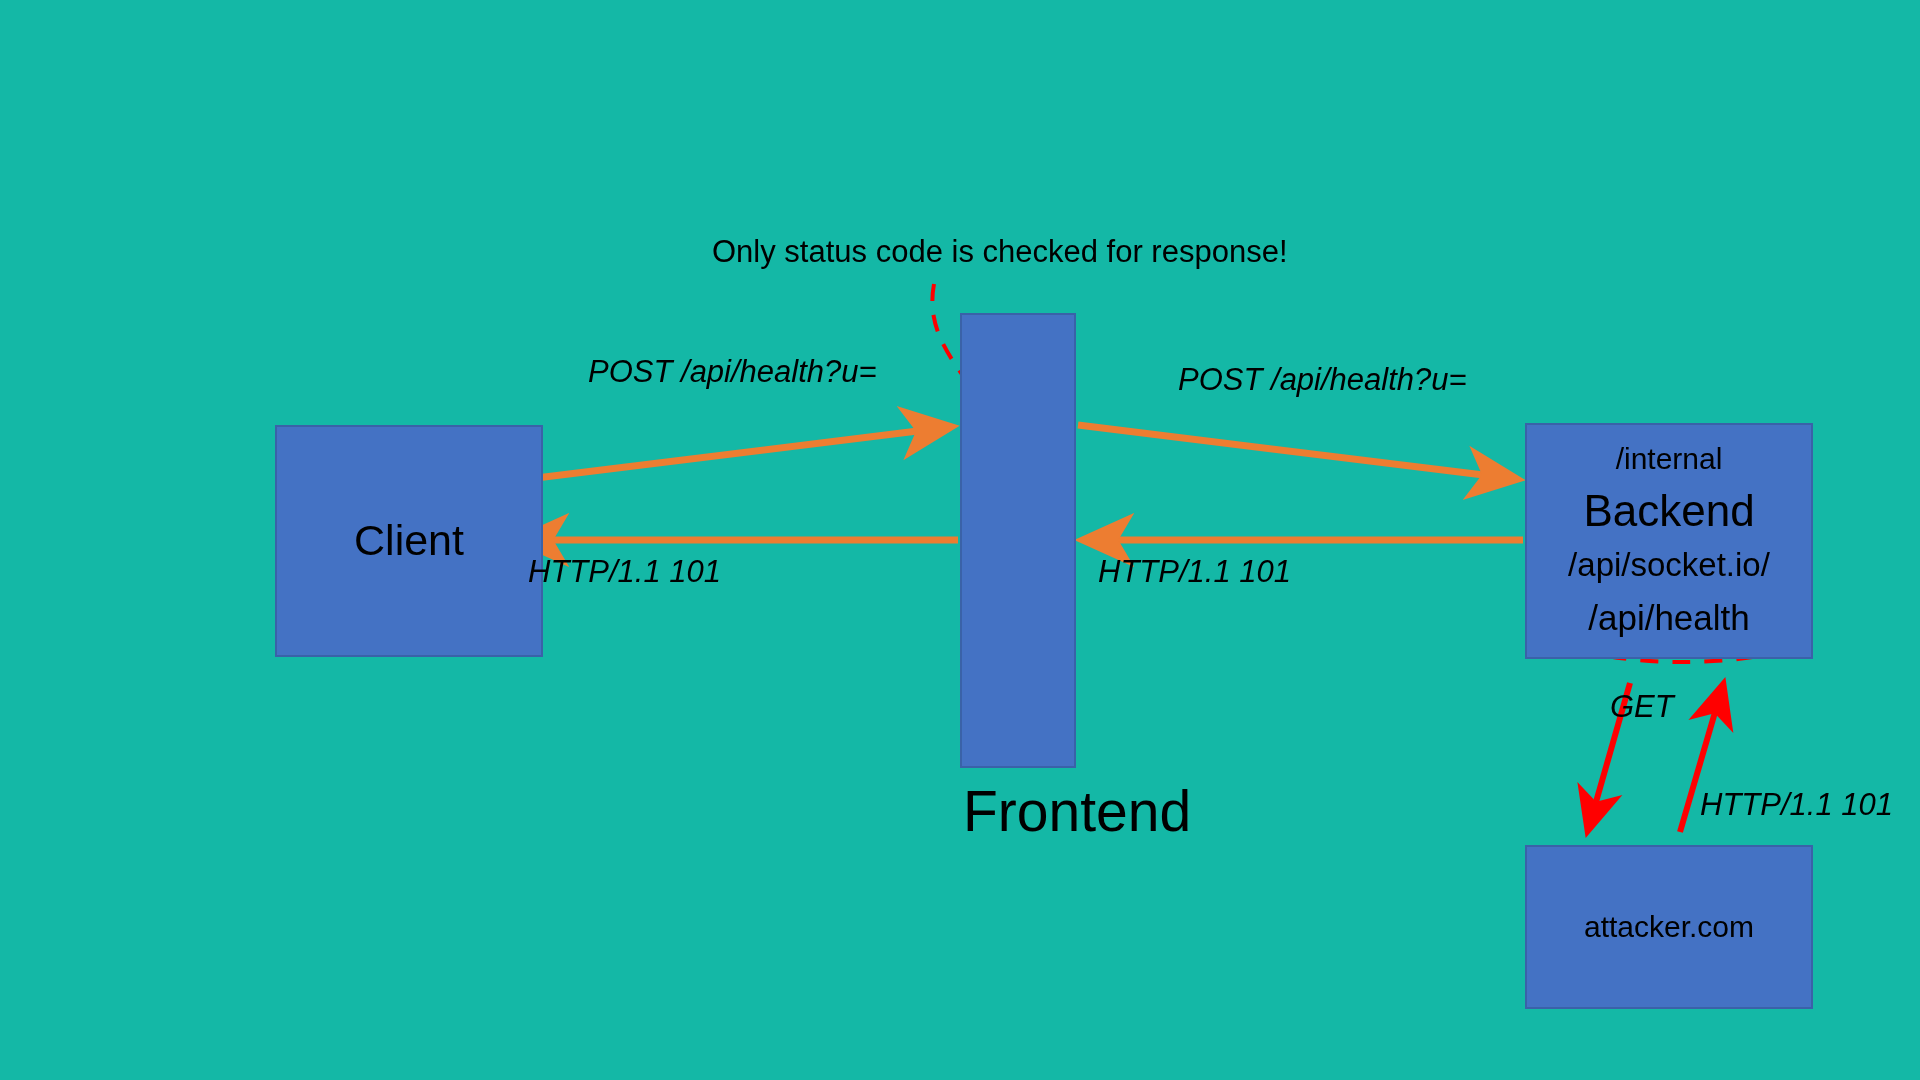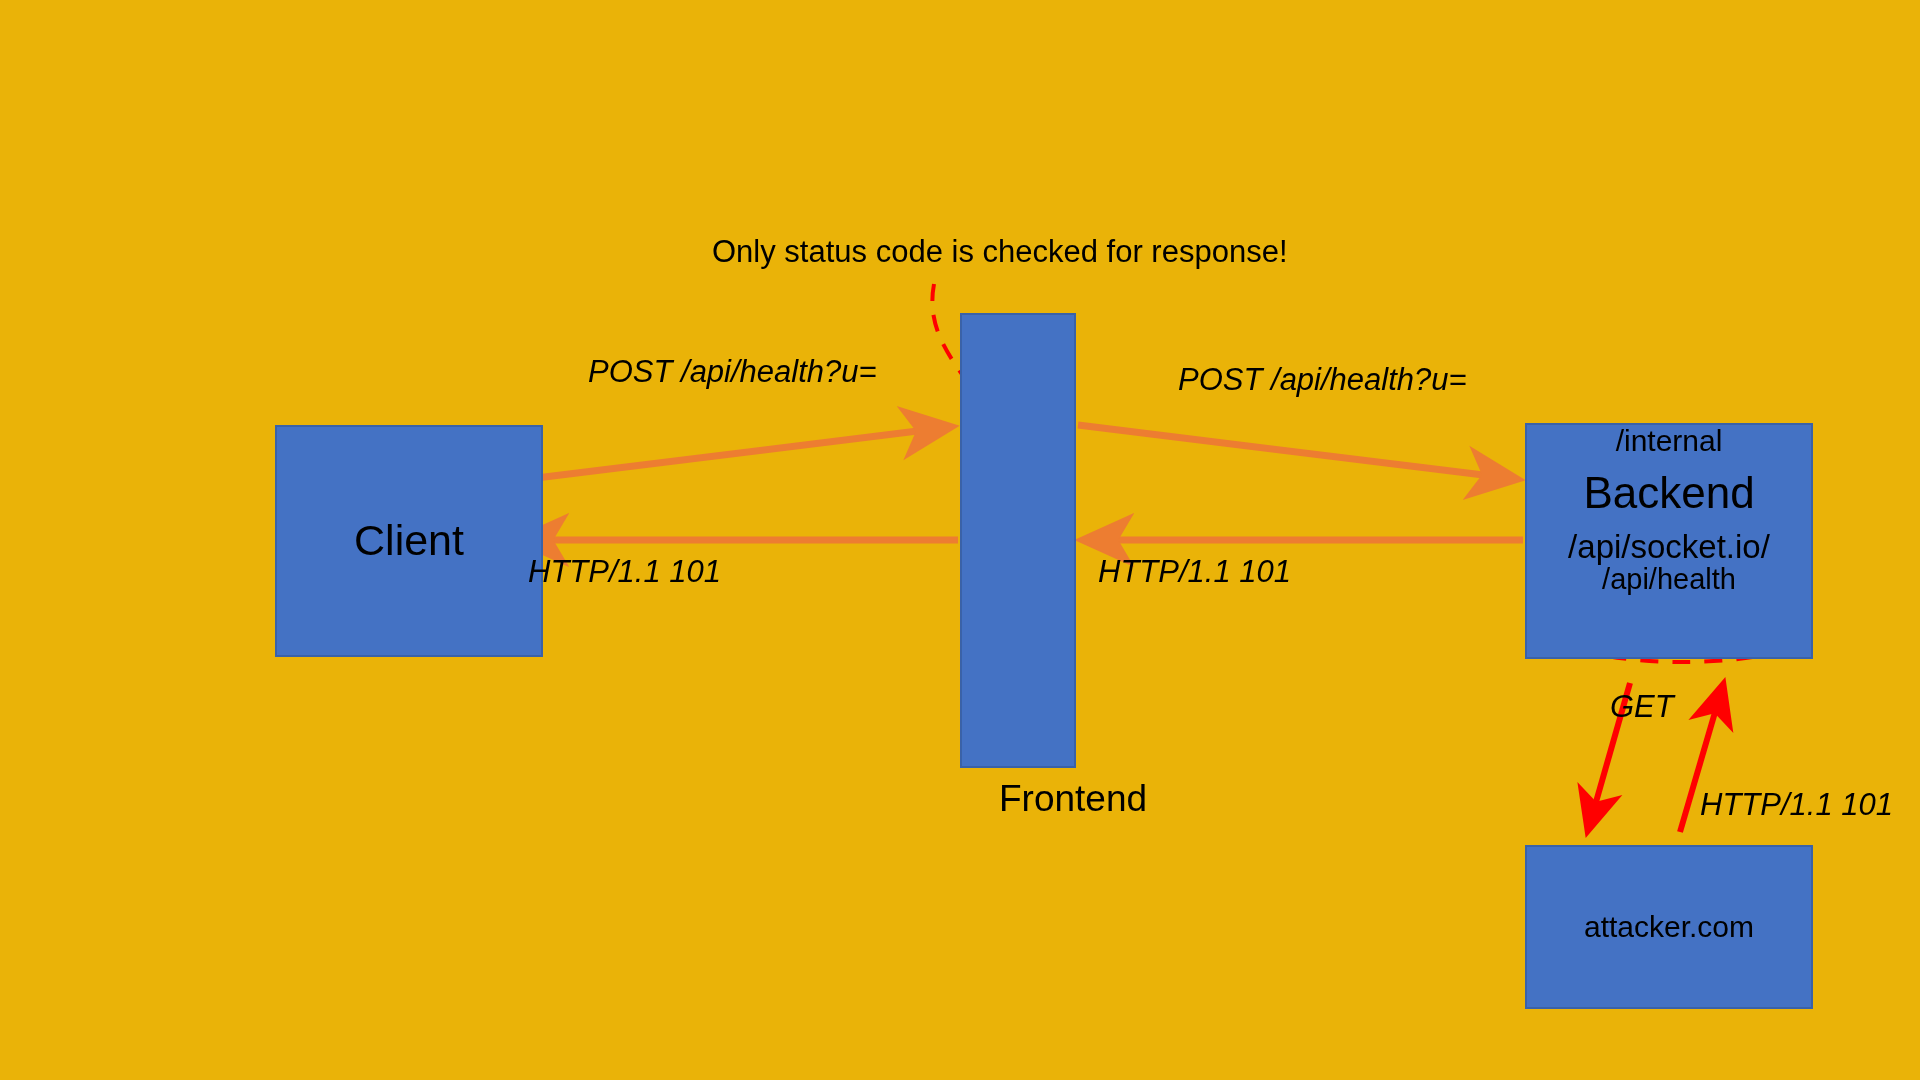--- a/index.html
+++ b/index.html
@@ -7,21 +7,21 @@
     padding: 0;
     background: #ffffff;
   }
   body {
     font-family: "Liberation Sans", sans-serif;
   }
   #canvas {
     position: relative;
     width: 1920px;
     height: 1080px;
-    background: #eab308;
+    background: #14b8a6;
     overflow: hidden;
   }
   #wires {
     position: absolute;
     left: 0;
     top: 0;
     width: 1920px;
     height: 1080px;
     pointer-events: none;
   }
@@ -56,39 +56,39 @@
     line-height: 1.28;
   }
 
   
   #client-node   { left: 275px; top: 425px;  width: 268px; height: 232px; }
   #client-node .node-label { font-size: 43px; }
 
   #frontend-node { left: 960px; top: 313px;  width: 116px; height: 455px; }
 
   #backend-node  { left: 1525px; top: 423px; width: 288px; height: 236px;
-                   justify-content: flex-start; }
+                   justify-content: flex-start; padding-top: 18px; }
   #backend-node .bk-internal { font-size: 30px; }
   #backend-node .bk-title    { font-size: 44px; margin-top: 13px; }
   #backend-node .bk-socket   { font-size: 33px; margin-top: 14px; }
-  #backend-node .bk-health   { font-size: 29px; margin-top: 0; }
+  #backend-node .bk-health   { font-size: 35px; margin-top: 18px; }
 
   #attacker-node { left: 1525px; top: 845px;  width: 288px; height: 164px; }
   #attacker-node .node-label { font-size: 30px; }
 
   #note-status   { left: 712px;  top: 232px;  font-size: 31px; }
 
   #lbl-post-left   { left: 588px;  top: 355px;  font-size: 31px; }
   #lbl-post-right  { left: 1178px; top: 363px;  font-size: 31px; }
   #lbl-101-left    { left: 528px;  top: 555px;  font-size: 31px; }
   #lbl-101-right   { left: 1098px; top: 555px;  font-size: 31px; }
   #lbl-get         { left: 1610px; top: 690px;  font-size: 31px; }
   #lbl-101-attack  { left: 1700px; top: 788px;  font-size: 31px; }
 
-  #cap-frontend  { left: 963px;  top: 775px;  font-size: 37px; margin-left: 36px; }
+  #cap-frontend  { left: 963px;  top: 775px;  font-size: 57px; }
 </style>
 </head>
 <body>
 
 <div id="canvas">
 
   <svg id="wires" viewBox="0 0 1920 1080" width="1920" height="1080">
     <defs>
       <marker id="arrow-orange" markerWidth="9" markerHeight="9" refX="7.2" refY="4.5" orient="auto" markerUnits="strokeWidth">
         <path d="M0,0.6 L8.6,4.5 L0,8.4 L2.3,4.5 Z" fill="#ED7D31"></path>

